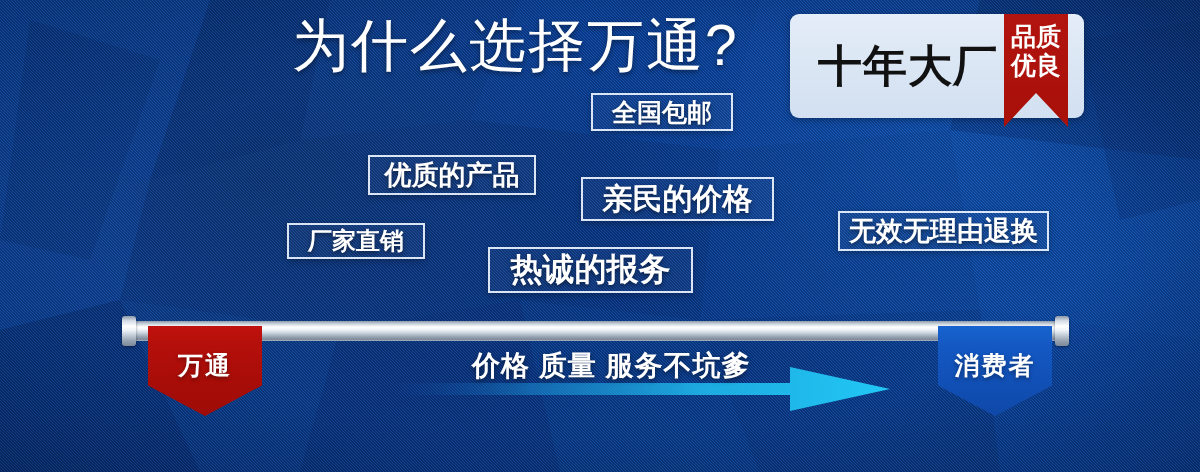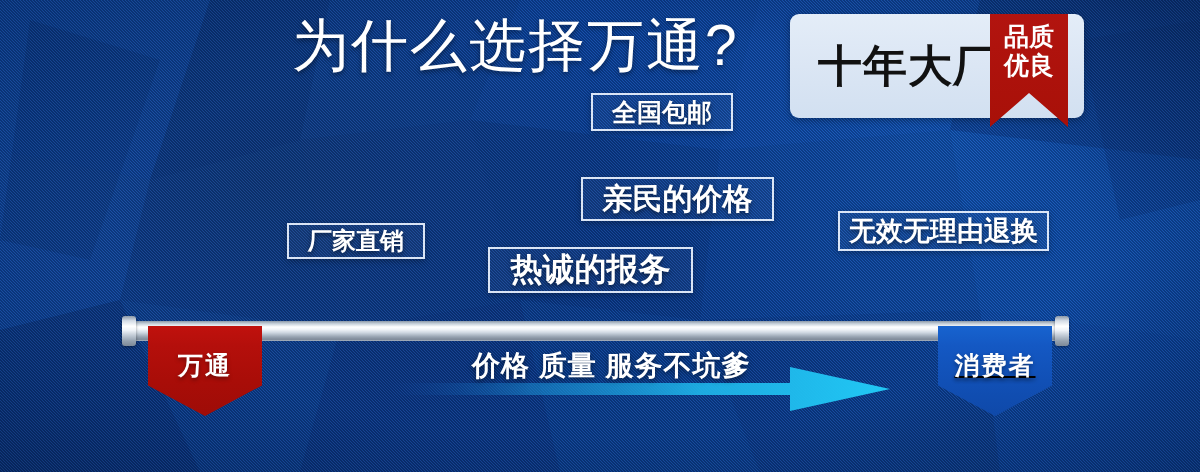--- a/index.html
+++ b/index.html
@@ -82,21 +82,21 @@
     line-height: 46px;
     color: #111111;
     font-weight: 700;
     letter-spacing: 1px;
     white-space: nowrap;
   }
   .ribbon {
     position: absolute;
     right: 16px;
     top: 0px;
-    width: 78px;
+    width: 64px;
     height: 113px;
     background: linear-gradient(180deg, #b2140f 0%, #a81008 100%);
     clip-path: polygon(0 0, 100% 0, 100% 100%, 50% 70%, 0 100%);
     box-shadow: 0 1px 4px rgba(0,0,0,.35);
     display: flex;
     flex-direction: column;
     align-items: center;
     padding-top: 8px;
     box-sizing: border-box;
     font-family: Liberation Serif, serif;
@@ -180,21 +180,20 @@
     left: 148px;
     top: 326px;
     height: 90px;
     background: linear-gradient(180deg, #c0110d 0%, #b40f0b 22%, #a90d08 60%, #9e0c07 100%);
   }
   .flag-right {
     left: 938px;
     top: 326px;
     height: 90px;
     background: linear-gradient(180deg, #1763cf 0%, #1458c3 22%, #1150b6 60%, #0f49a9 100%);
-    text-decoration: underline;
   }
 
   
   .arrow {
     position: absolute;
     left: 390px;
     top: 367px;
     width: 500px;
     height: 44px;
   }
@@ -265,20 +264,21 @@
 
   <div class="badge">
     <div class="badge-text">十年大厂</div>
     <div class="ribbon">
       <span>品质</span>
       <span>优良</span>
     </div>
   </div>
 
   <div class="tag tag-baoyou">全国包邮</div>
+  <div class="tag tag-chanpin">优质的产品</div>
   <div class="tag tag-jiage">亲民的价格</div>
   <div class="tag tag-zhixiao">厂家直销</div>
   <div class="tag tag-tuihuan">无效无理由退换</div>
   <div class="tag tag-baowu">热诚的报务</div>
 
   <div class="pipe"></div>
   <div class="pipe-cap pipe-cap-left"></div>
   <div class="pipe-cap pipe-cap-right"></div>
 
   <div class="arrow">

